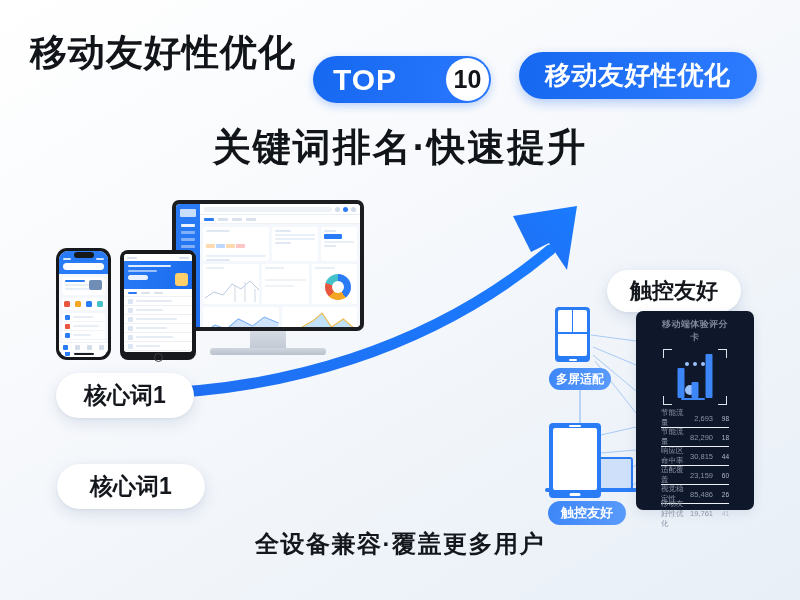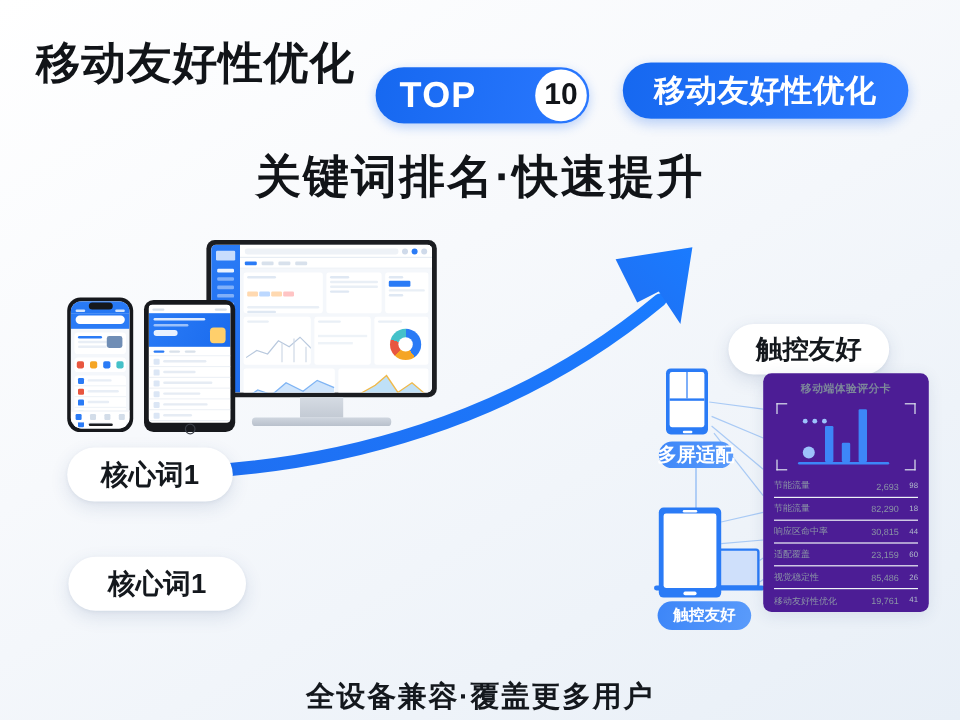--- a/index.html
+++ b/index.html
@@ -175,32 +175,32 @@
   .dv-big { left: 14px; top: 118px; width: 52px; height: 75px; padding: 5px 4px 8px; }
   .dv-big .scr { background: #fff; width: 100%; height: 100%; border-radius: 2px; }
   .dv-big .hb { position: absolute; bottom: 2px; left: 50%; transform: translateX(-50%); width: 11px; height: 3px; background: #fff; border-radius: 2px; }
   .dv-big .spk { position: absolute; top: 2px; left: 50%; transform: translateX(-50%); width: 12px; height: 1.5px; background: #fff; border-radius: 1px; }
 
   .dv-lap { position: absolute; left: 58px; top: 152px; width: 40px; height: 33px; background: #cfe0fb; border: 2px solid #2a7bf6; border-radius: 3px; }
   .dv-lapbase { position: absolute; left: 10px; top: 183px; width: 92px; height: 4px; background: #2a7bf6; border-radius: 2px; }
 
   .dpill {
     position: absolute; background: linear-gradient(100deg,#3d86f8,#5a9bfb);
-    border-radius: 14px; color: #fff; font-size: 16px; font-weight: 700;
+    border-radius: 14px; color: #fff; font-size: 12px; font-weight: 700;
     display: flex; align-items: center; justify-content: center; white-space: nowrap;
   }
   #dpill-multi { left: 14px; top: 63px; width: 62px; height: 22px; }
   #dpill-touch { left: 13px; top: 196px; width: 78px; height: 24px; border-radius: 14px; font-size: 13px; }
 
   
   .score-card {
-    position: absolute; left: 101px; top: 6px; width: 138px; height: 199px;
-    background: #4c1d95; border-radius: 7px;
+    position: absolute; left: 101px; top: 6px; width: 118px; height: 199px;
+    background: #0f172a; border-radius: 7px;
     box-shadow: 0 3px 12px rgba(40,70,120,.10);
-    padding: 7px 9px;
+    padding: 7px 25px;
   }
   .sc-title { text-align: center; font-size: 9px; font-weight: 700; color: #7d889a; letter-spacing: .4px; filter: blur(.35px); }
   .sc-viz { position: relative; height: 56px; margin: 5px 2px 4px; }
   .sc-corner { position: absolute; width: 9px; height: 9px; border: 1.2px solid #dde4ee; }
   .sc-corner.tl { left: 0; top: 0; border-right: none; border-bottom: none; }
   .sc-corner.tr { right: 0; top: 0; border-left: none; border-bottom: none; }
   .sc-corner.bl { left: 0; bottom: 0; border-right: none; border-top: none; }
   .sc-corner.br { right: 0; bottom: 0; border-left: none; border-top: none; }
   .sc-bars { position: absolute; left: 50%; transform: translateX(-50%); bottom: 7px; display: flex; align-items: flex-end; gap: 7px; }
   .sc-bars b { display: block; width: 7px; background: #3d86f8; border-radius: 1px; }
@@ -213,21 +213,21 @@
     border-bottom: 1px solid #eef2f7; filter: blur(.5px);
   }
   .sc-row:last-child { border-bottom: none; }
   .sc-label { flex: 1; font-size: 7.5px; color: #8b95a5; }
   .sc-val { font-size: 7.5px; color: #8b95a5; width: 26px; text-align: right; }
   .sc-pct { font-size: 6.5px; color: #b2bccb; width: 16px; text-align: right; }
 
   
   .footer {
     position: absolute; left: 0; right: 0; top: 528px;
-    text-align: center; font-size: 24px; font-weight: 700; color: #14181d; letter-spacing: 1.5px; margin-top: 36px;
+    text-align: center; font-size: 24px; font-weight: 700; color: #14181d; letter-spacing: 1.5px;
   }
 </style>
 </head>
 <body>
 
 <div class="stage">
 
   <div class="hdr-title">移动友好性优化</div>
 
   <div class="top-badge">

